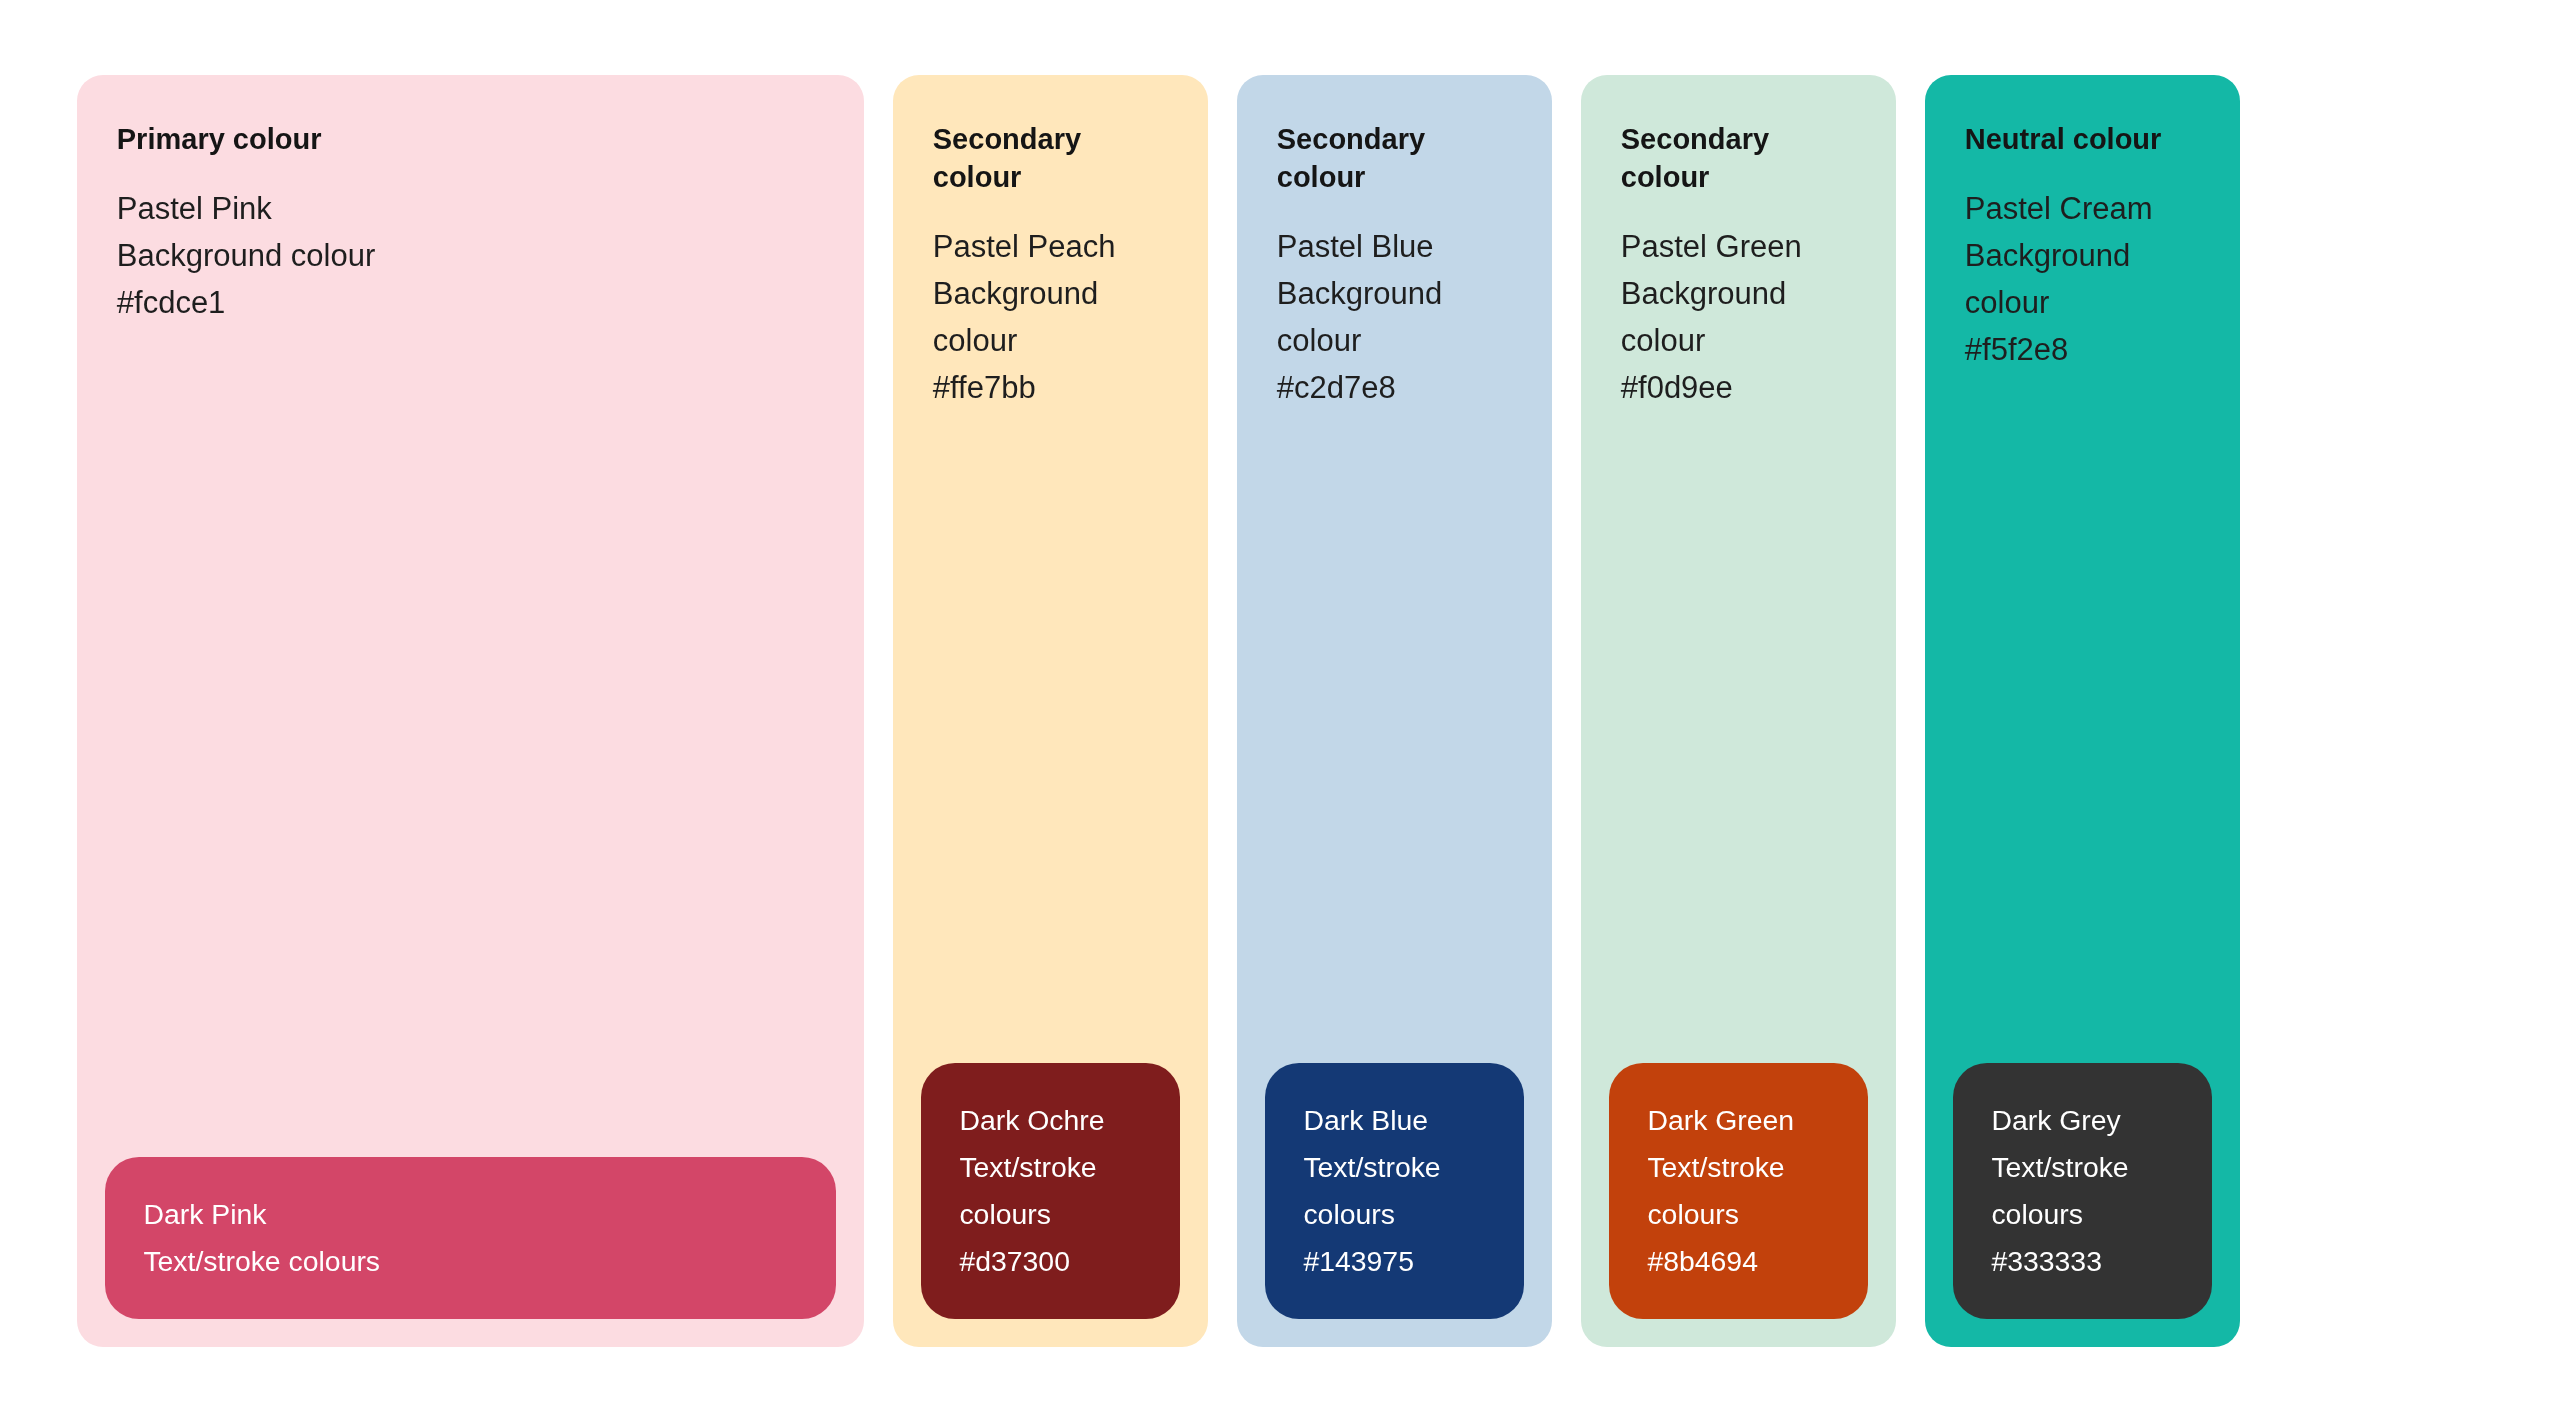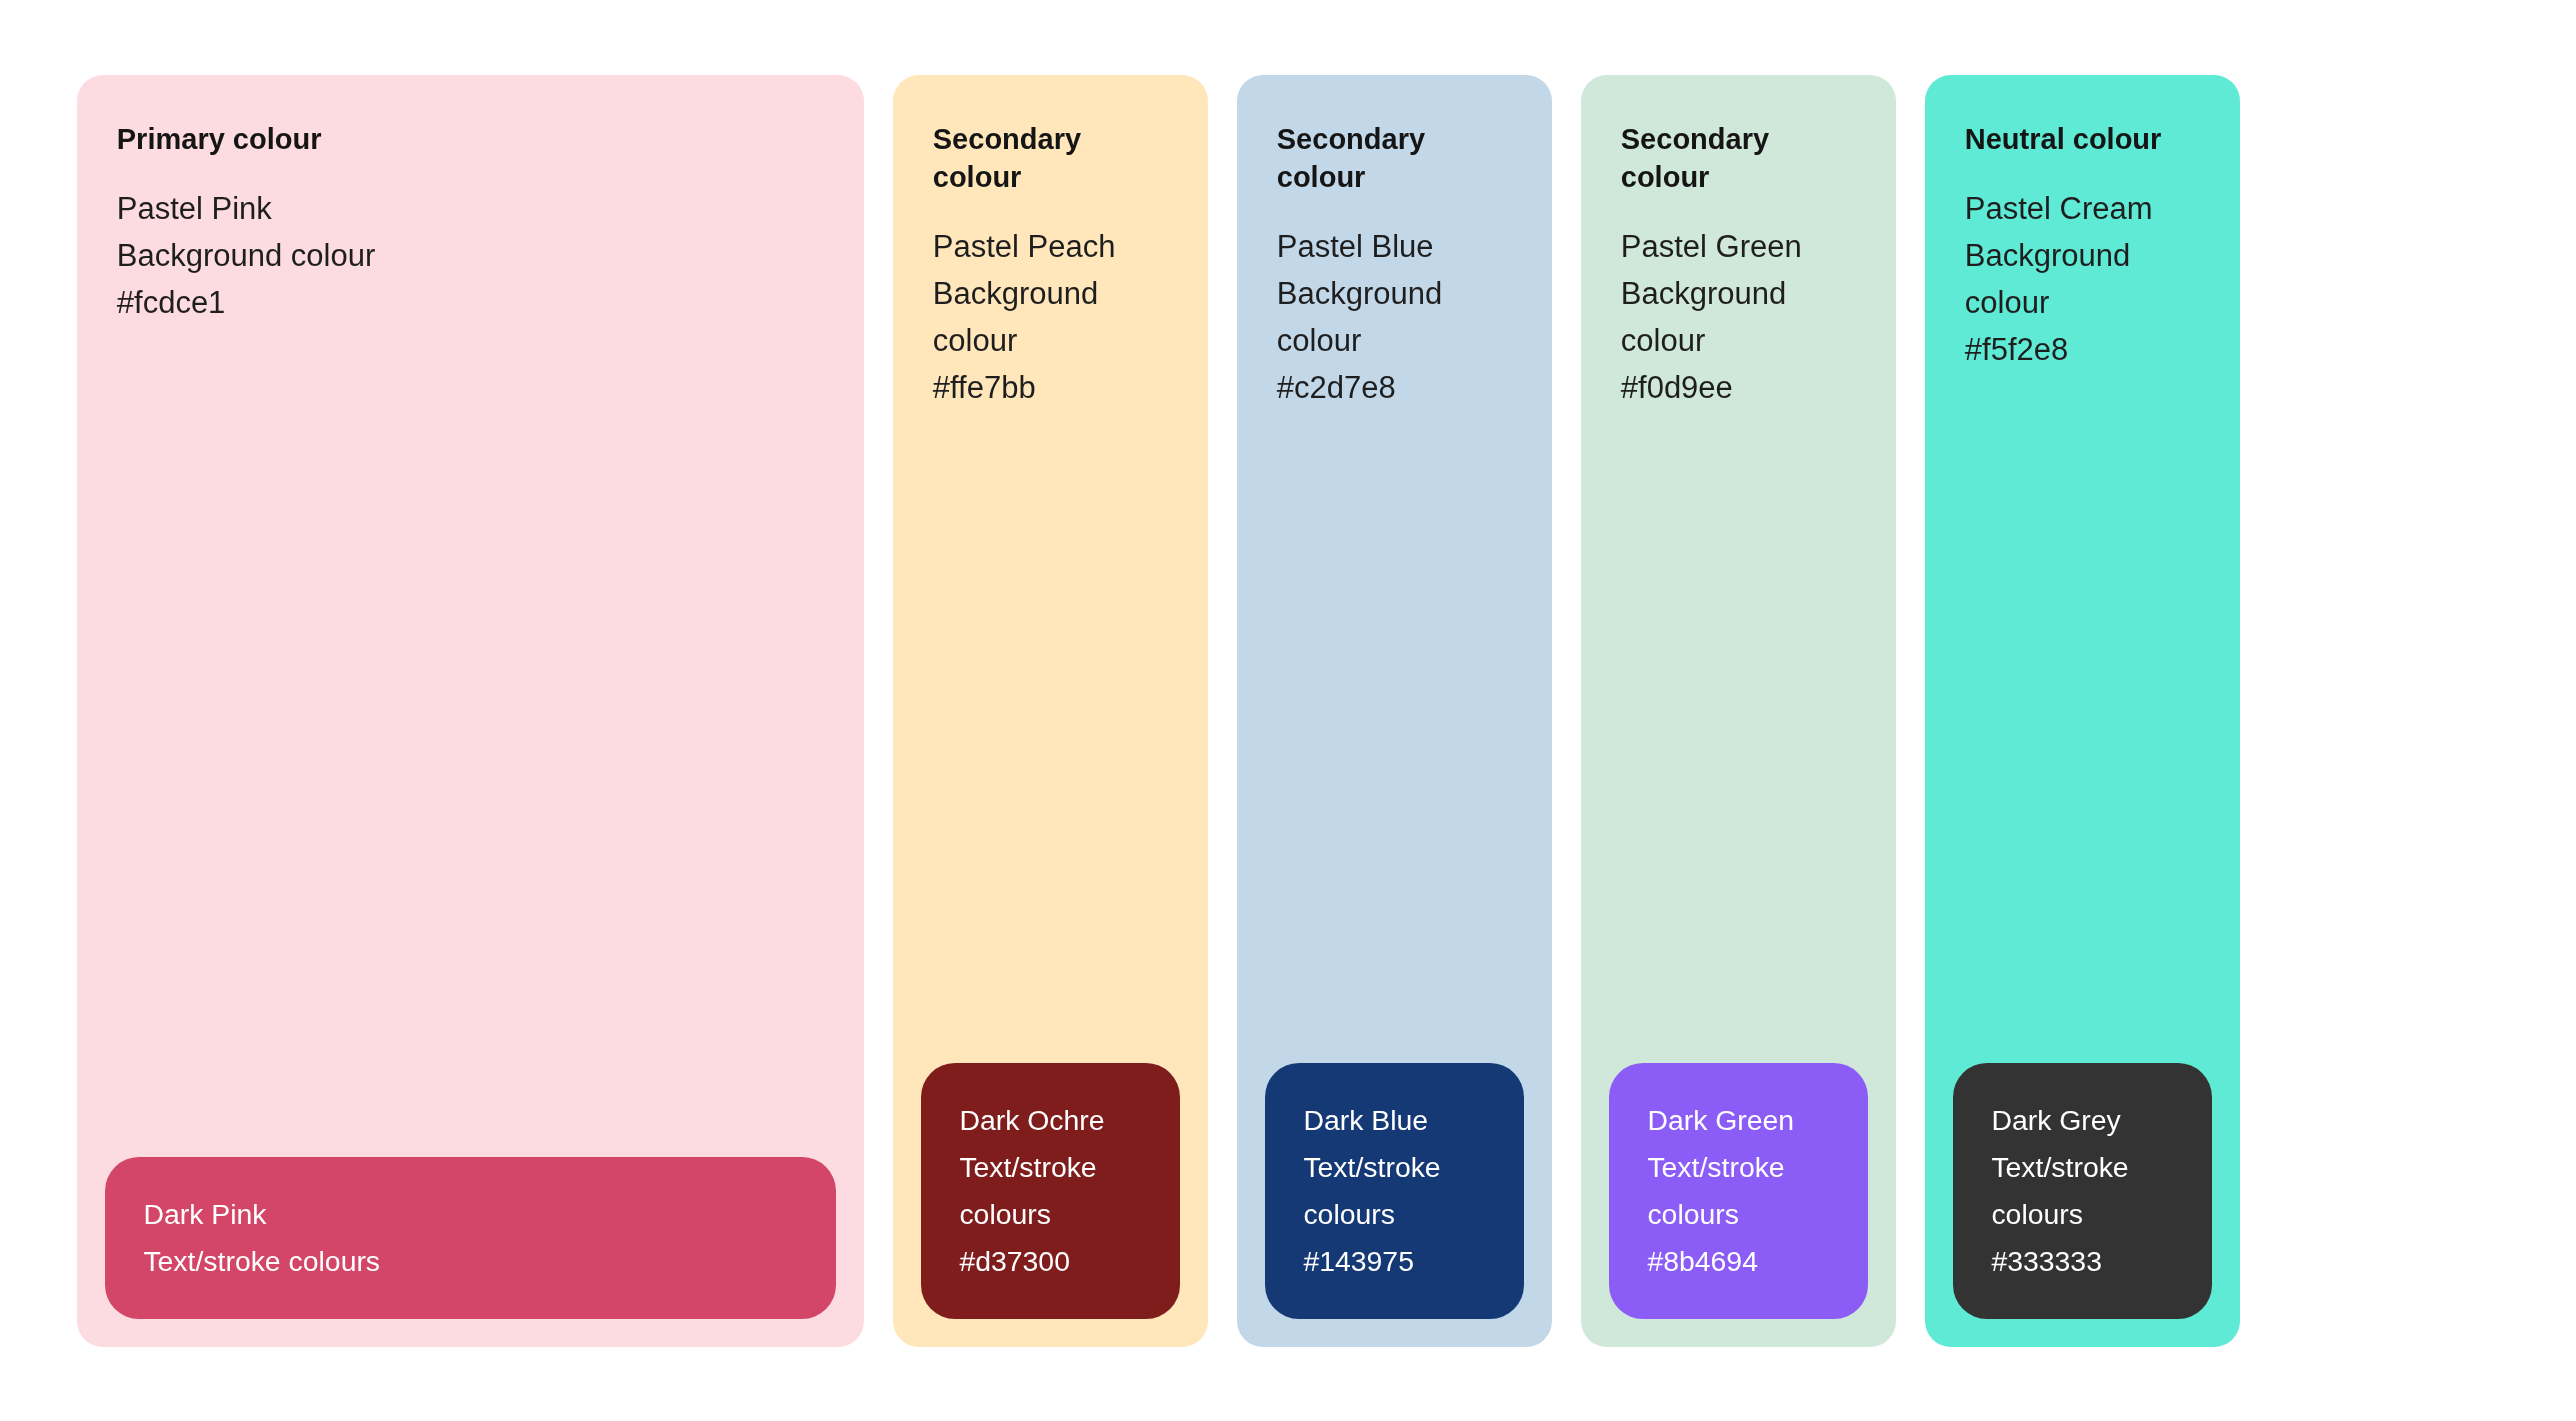--- a/index.html
+++ b/index.html
@@ -110,28 +110,28 @@
   </div>
 
   <div class="card card--narrow" style="background: rgb(207, 232, 218);">
     <div class="card-text">
       <div class="card-title">Secondary colour</div>
       <div class="card-line">Pastel Green</div>
       <div class="card-line">Background colour</div>
       <div class="card-line">#f0d9ee</div>
     </div>
     <div class="spacer"></div>
-    <div class="swatch" style="background: #8b5cf6; color: rgb(255, 255, 255);">
+    <div class="swatch" style="background: #c2410c; color: rgb(255, 255, 255);">
       <div class="swatch-line">Dark Green</div>
       <div class="swatch-line">Text/stroke colours</div>
       <div class="swatch-line">#8b4694</div>
     </div>
   </div>
 
-  <div class="card card--narrow" style="background: #5eead4; justify-content: space-between;">
+  <div class="card card--narrow" style="background: #14b8a6; justify-content: space-between;">
     <div class="card-text">
       <div class="card-title">Neutral colour</div>
       <div class="card-line">Pastel Cream</div>
       <div class="card-line">Background colour</div>
       <div class="card-line">#f5f2e8</div>
     </div>
     <div class="spacer"></div>
     <div class="swatch" style="background: rgb(51, 51, 51); color: rgb(255, 255, 255);">
       <div class="swatch-line">Dark Grey</div>
       <div class="swatch-line">Text/stroke colours</div>

